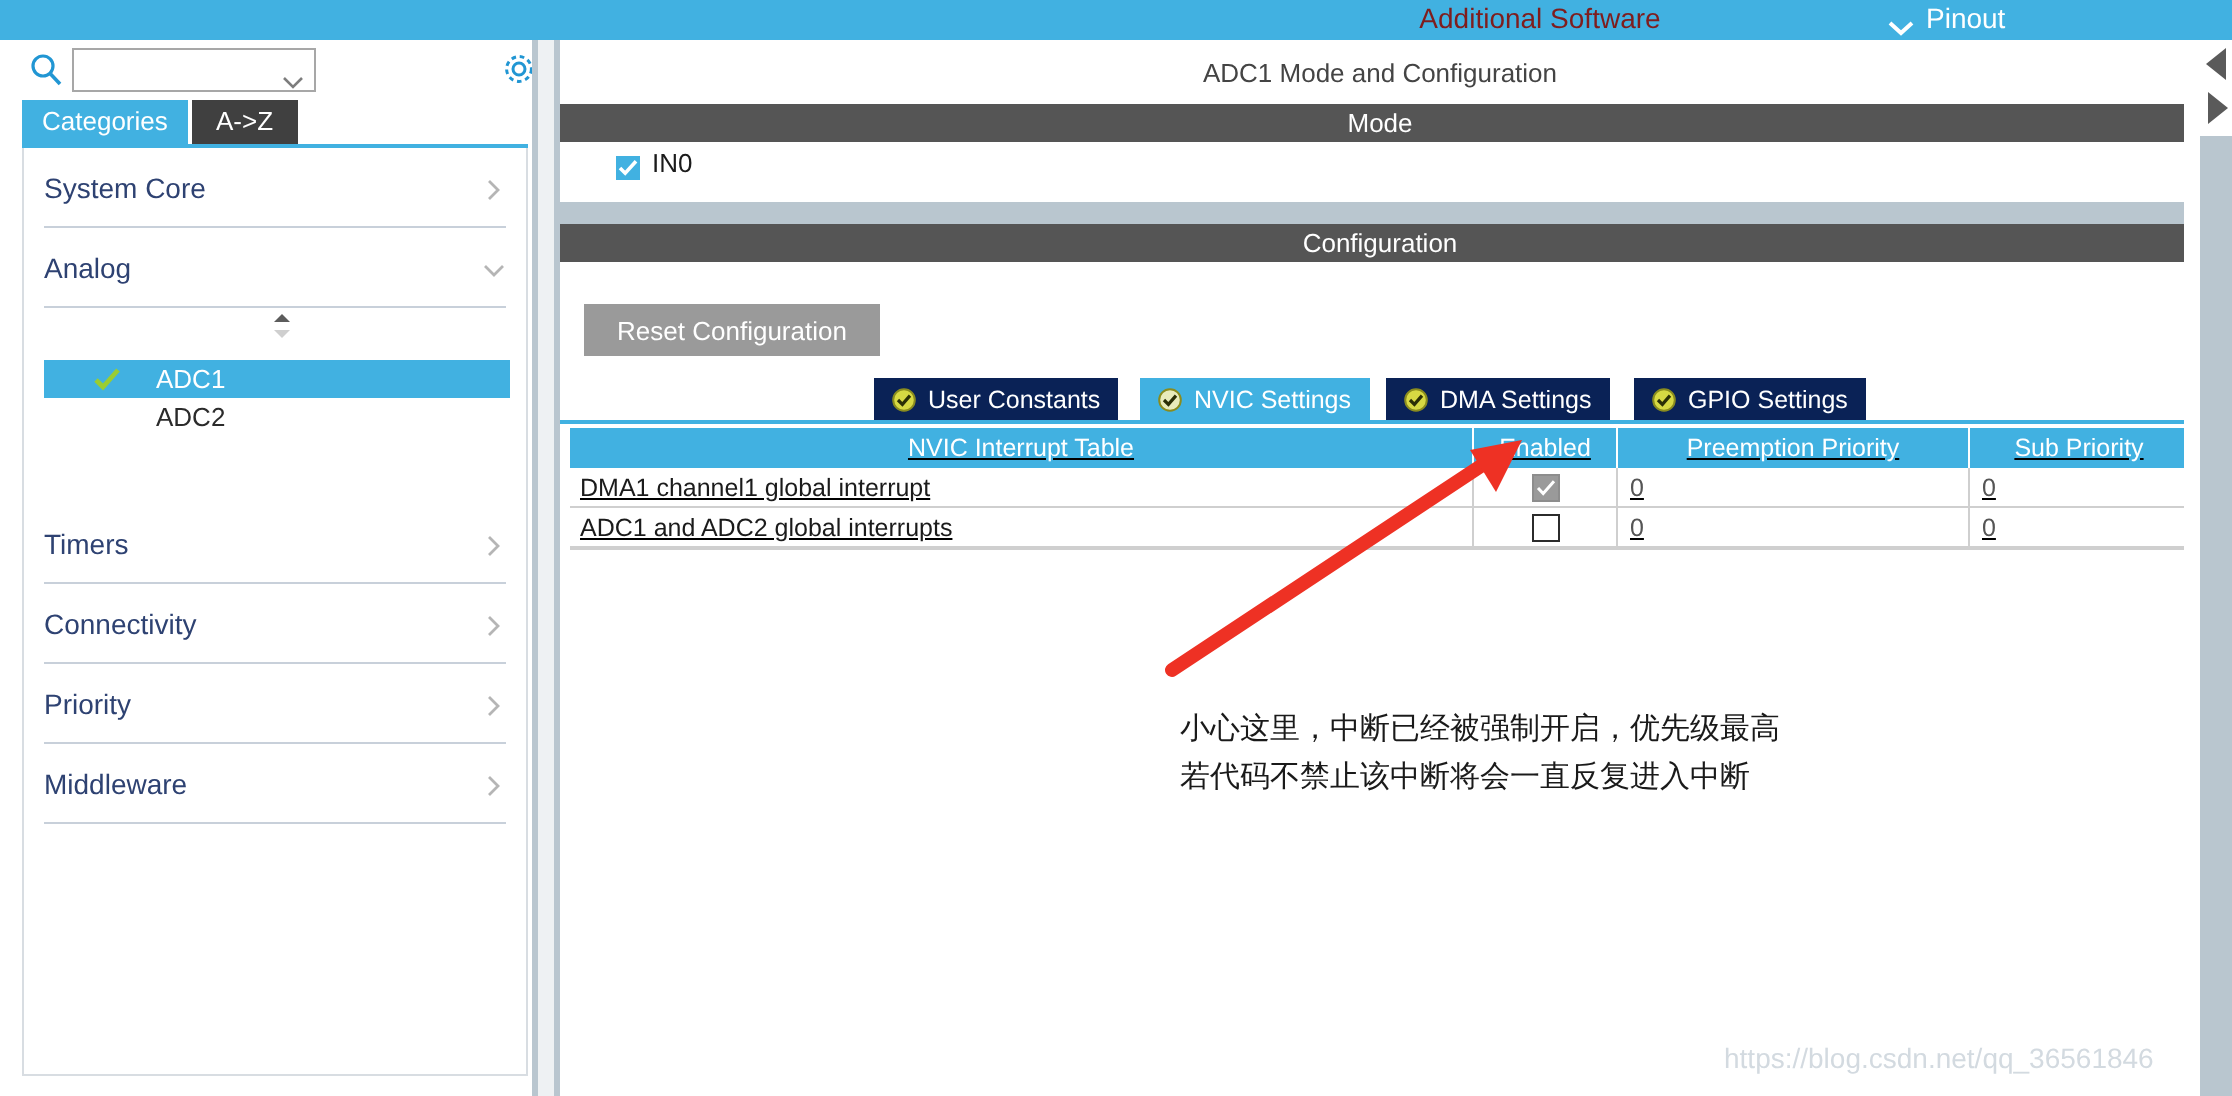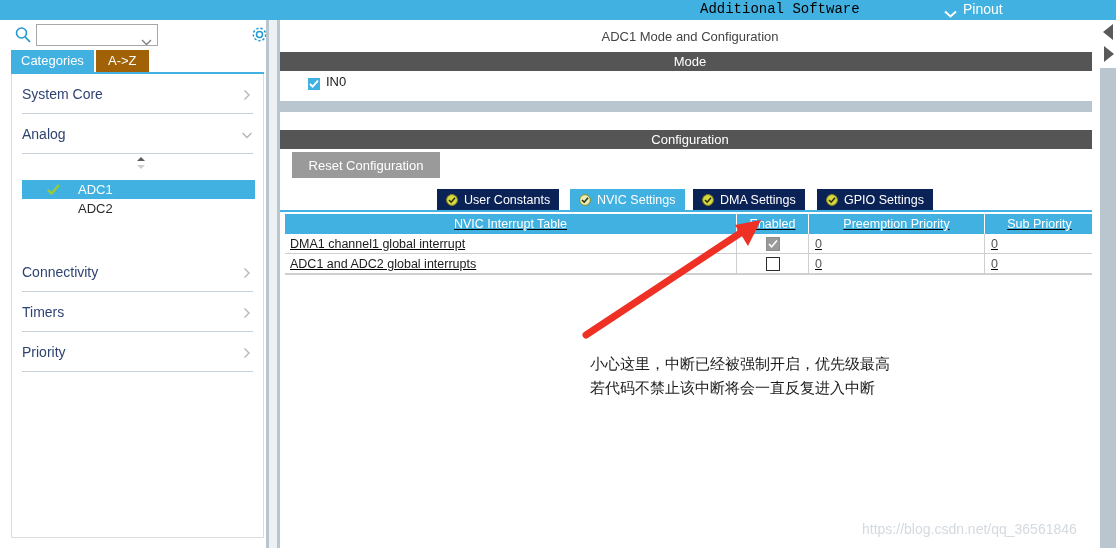--- a/index.html
+++ b/index.html
@@ -12,21 +12,21 @@
   }
   #root { position: relative; width: 1116px; height: 548px; background: #ffffff; }
 
   
   .topbar {
     position: absolute; left: 0; top: 0; width: 1116px; height: 20px;
     background: #41b1e1;
   }
   .topbar .addl {
     position: absolute; left: 700px; top: 1px; width: 140px;
-    color: #000000; font-size: 14px; text-align: center; white-space: nowrap; font-family: Liberation Mono, monospace;
+    color: #7f1d1d; font-size: 14px; text-align: center; white-space: nowrap;
   }
   .topbar .pinout-wrap {
     position: absolute; left: 944px; top: 1px; color: #ffffff; font-size: 14px;
     display: flex; align-items: center; gap: 6px; white-space: nowrap;
   }
   .chev-down { display:inline-block; width: 13px; height: 8px; }
 
   
   .leftpanel {
     position: absolute; left: 0; top: 20px; width: 266px; height: 528px;
@@ -49,21 +49,21 @@
   .gear-icon { position: absolute; left: 250px; top: 5px; width: 19px; height: 19px; }
 
   .tabsrow { position: absolute; left: 0; top: 30px; width: 266px; height: 22px; }
   .tab-cat {
     position: absolute; left: 11px; top: 0; height: 22px; padding: 0 10px;
     background: #41b1e1; color: #ffffff; font-size: 13px; line-height: 22px;
     white-space: nowrap;
   }
   .tab-az {
     position: absolute; left: 96px; top: 0; height: 38px; padding: 0 12px;
-    background: #a16207; color: #ffffff; font-size: 13px; line-height: 22px;
+    background: #404040; color: #ffffff; font-size: 13px; line-height: 22px;
     white-space: nowrap;
   }
   .tab-underline {
     position: absolute; left: 11px; top: 22px; width: 253px; height: 2px;
     background: #41b1e1;
   }
 
   .catlist {
     position: absolute; left: 11px; top: 54px; width: 253px; height: 464px;
     background: #ffffff; border-left: 1px solid #d8dde2; border-right: 1px solid #d8dde2;
@@ -125,21 +125,21 @@
   .cb-blue svg { position: absolute; left: 1px; top: 1px; }
   .in0-label { position: absolute; left: 46px; top: 3px; font-size: 13px; color: #1b1b1b; }
   .mode-dot {
     position: absolute; left: 812px; top: 64px; width: 9px; height: 9px;
     border-radius: 50%; background: #41b1e1;
   }
   .gray-sep {
     position: absolute; left: 0; top: 81px; width: 820px; height: 11px;
     background: #b9c6cf;
   }
-  .config-bar { top: 110px; }
+  .config-bar { top: 92px; }
 
   .reset-btn {
     position: absolute; left: 12px; top: 132px; width: 148px; height: 26px;
     background: #9a9a9a; color: #ffffff; font-size: 13px;
     display: flex; align-items: center; justify-content: center;
     border: 0;
     font-family: "Liberation Sans", sans-serif;
   }
 
   .tabstrip {
@@ -298,46 +298,54 @@
               </svg>
           </span>
           <span>ADC1</span>
         </div>
         <div class="sub-item" style="top:45px;position:absolute;left:0;width:233px;">
           <span>ADC2</span>
         </div>
       </div>
 
       <div class="cat-item">
+        <span>Timers</span>
+        <span class="chev">
+          <svg width="12" height="12" viewBox="0 0 12 12">
+              <path d="M3.5 1.5 L8 6 L3.5 10.5" fill="none" stroke="#7a7a7a" stroke-width="1.4"></path>
+            </svg>
+        </span>
+      </div>
+
+      <div class="cat-item">
         <span>Connectivity</span>
         <span class="chev">
           <svg width="12" height="12" viewBox="0 0 12 12">
               <path d="M3.5 1.5 L8 6 L3.5 10.5" fill="none" stroke="#7a7a7a" stroke-width="1.4"></path>
             </svg>
         </span>
       </div>
 
       <div class="cat-item">
-        <span>Timers</span>
+        <span>Priority</span>
         <span class="chev">
           <svg width="12" height="12" viewBox="0 0 12 12">
               <path d="M3.5 1.5 L8 6 L3.5 10.5" fill="none" stroke="#7a7a7a" stroke-width="1.4"></path>
             </svg>
         </span>
       </div>
 
       <div class="cat-item">
-        <span>Priority</span>
+        <span>Middleware</span>
         <span class="chev">
           <svg width="12" height="12" viewBox="0 0 12 12">
               <path d="M3.5 1.5 L8 6 L3.5 10.5" fill="none" stroke="#7a7a7a" stroke-width="1.4"></path>
             </svg>
         </span>
       </div>
-
 
     </div>
   </div>
 
   <div class="divider">
       <div class="inner"></div>
     </div>
 
   <div class="content">
 

